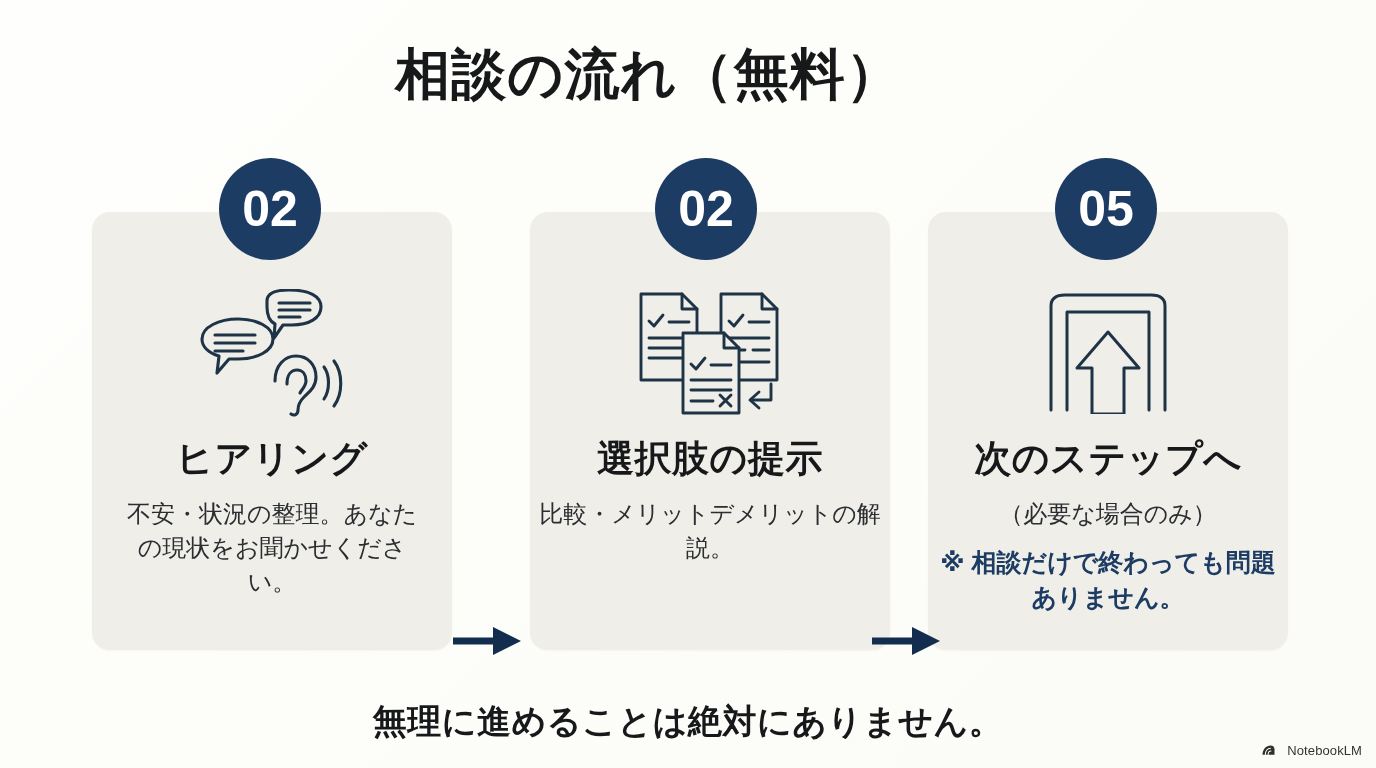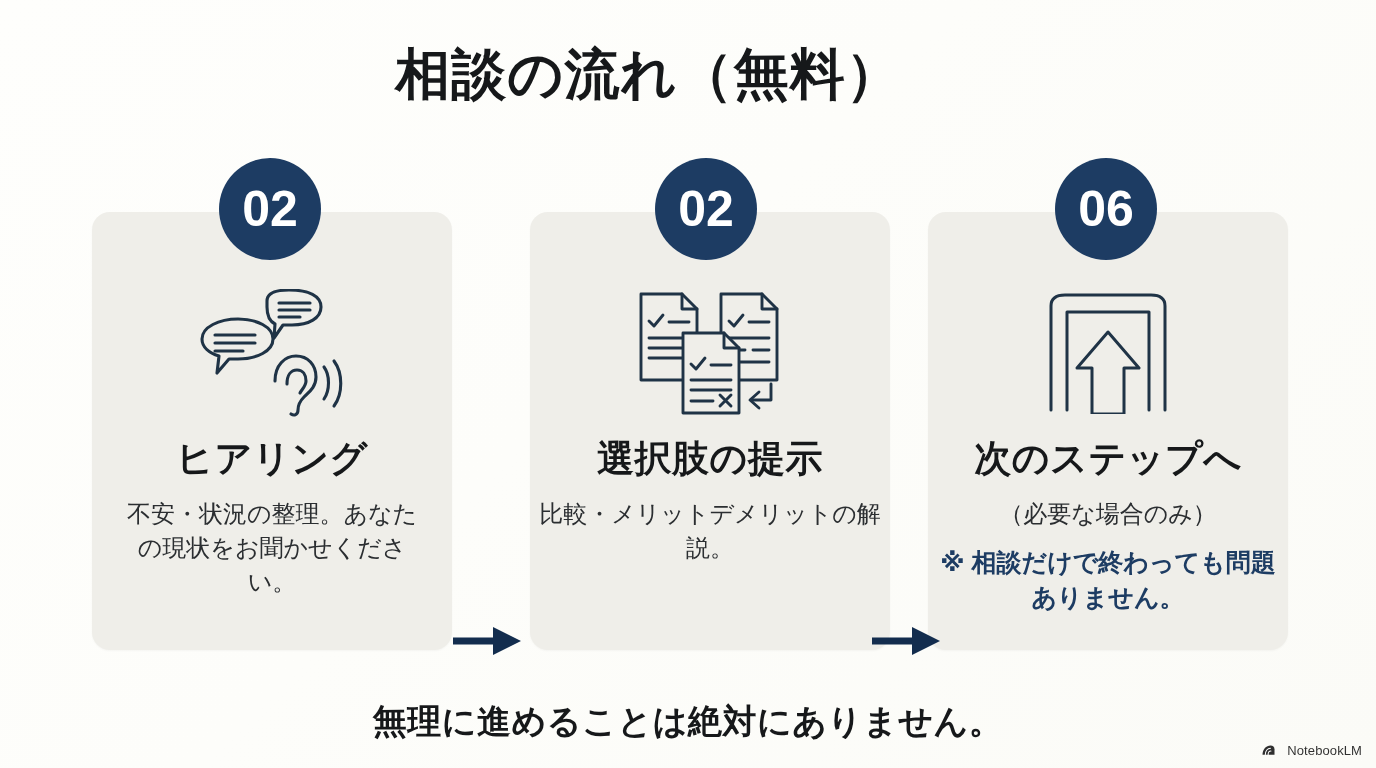--- a/index.html
+++ b/index.html
@@ -245,21 +245,21 @@
           <path d="M136 96 L136 112 L116 112"></path>
           <path d="M124 104 L115 112 L124 120"></path>
         </svg>
       </div>
 
       <div class="card-title">選択肢の提示</div>
       <div class="card-body">比較・メリットデメリットの解説。</div>
     </div>
 
     <div class="card c3">
-      <div class="badge">06</div>
+      <div class="badge">05</div>
 
       <div class="icon-wrap">
         <svg width="130" height="122" viewBox="0 0 130 122" fill="none" stroke="#1f3346" stroke-width="3" stroke-linecap="round" stroke-linejoin="round">
 
           <path d="M8 118 L8 14 C8 6 14 3 22 3 L108 3 C116 3 122 6 122 14 L122 118"></path>
 
           <path d="M24 118 L24 20 L106 20 L106 118"></path>
 
           <path d="M65 40 L96 76 L81 76 L81 122 L49 122 L49 76 L34 76 Z"></path>
         </svg>

